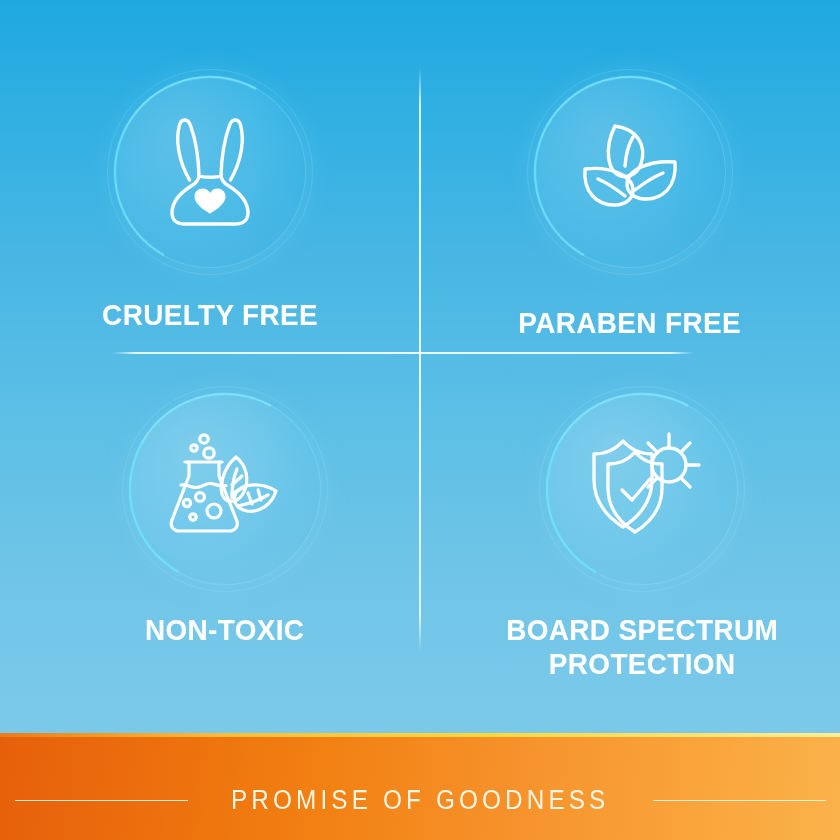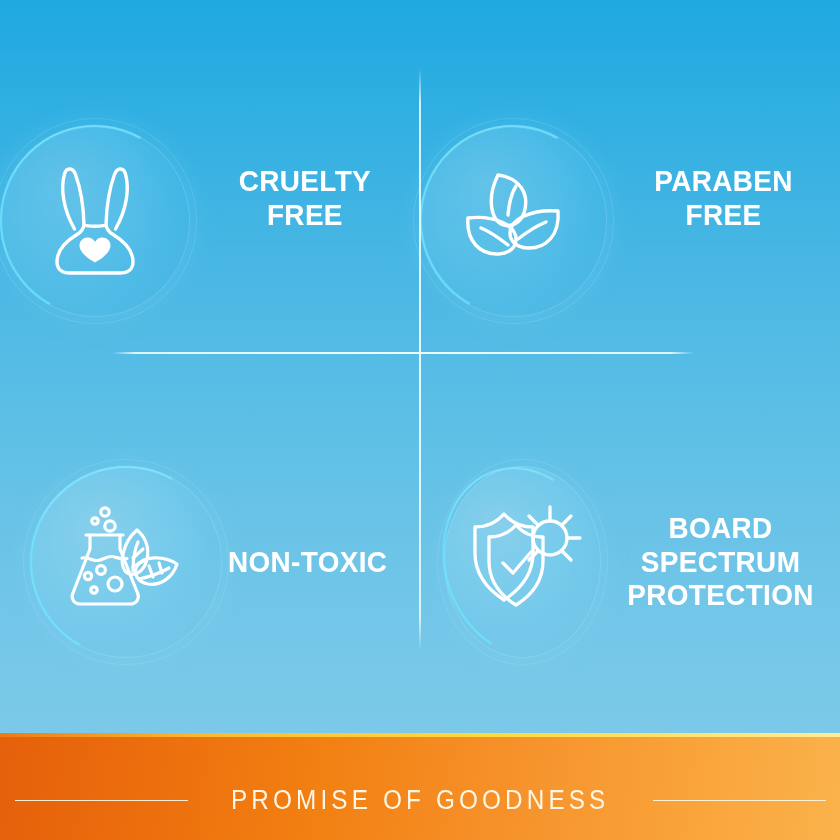--- a/index.html
+++ b/index.html
@@ -35,25 +35,25 @@
     width: 840px;
     height: 730px;
   }
 
   .cell {
     position: absolute;
     width: 420px;
     height: 365px;
     box-sizing: border-box;
     display: flex;
-    flex-direction: row;
+    flex-direction: column;
     align-items: center;
   }
   .cell-0 { left: 0;   top: 0; }
-  .cell-1 { left: 420px; top: 0; }
+  .cell-1 { left: 420px; top: 0; gap: 8px; }
   .cell-2 { left: 0;   top: 365px; padding-left: 30px; }
   .cell-3 { left: 420px; top: 365px; padding-left: 24px; }
 
   
   .bubble {
     position: relative;
     width: 192px;
     height: 192px;
     border-radius: 50%;
     margin-top: 76px;

